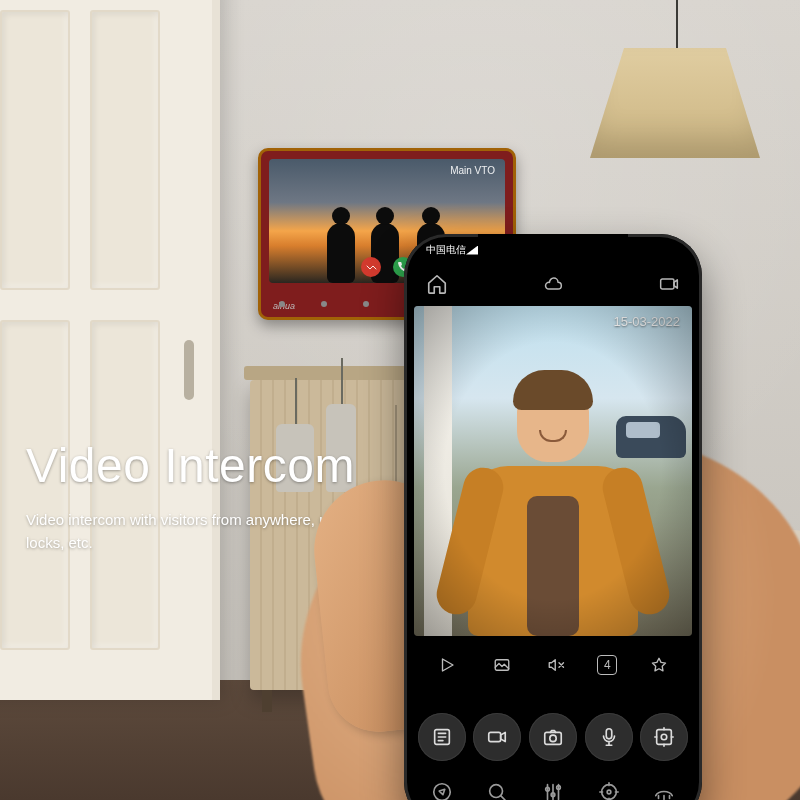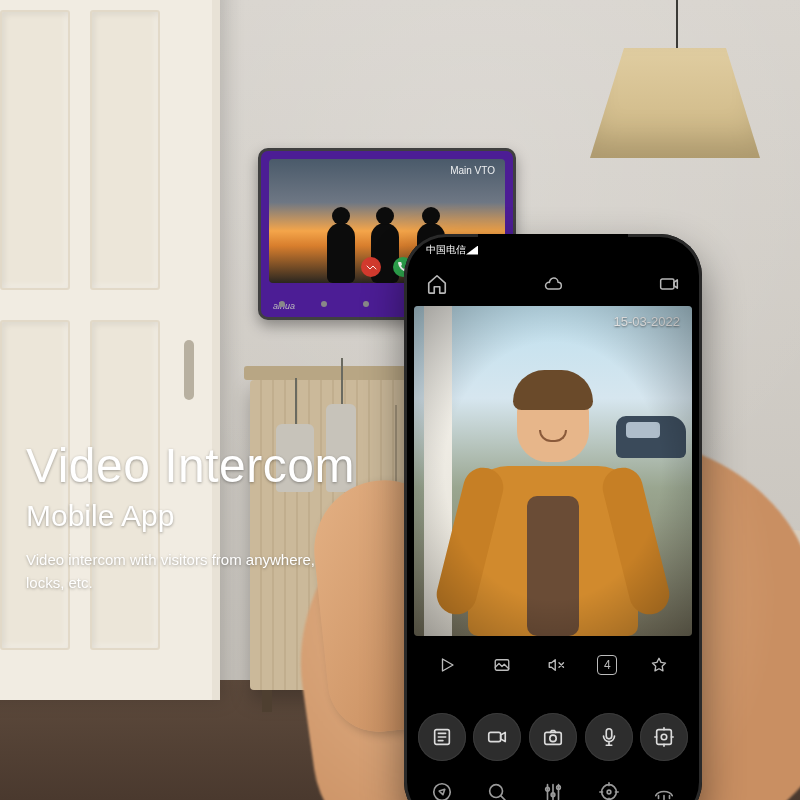--- a/index.html
+++ b/index.html
@@ -104,23 +104,23 @@
 }
 .chair-leg {
   position: absolute; bottom: 0; width: 12px; height: 44px;
   background: #a88553; border-radius: 4px;
 }
 .cl1 { left: 18px; } .cl2 { left: 120px; }
 
 
 .wall-tablet {
   position: absolute; left: 258px; top: 148px; width: 258px; height: 172px;
-  background: #4c1d95; border-radius: 10px;
+  background: #7f1d1d; border-radius: 10px;
   box-shadow: 0 6px 14px rgba(0,0,0,.35);
-  border: 3px solid #404040;
+  border: 3px solid #a16207;
 }
 .wt-screen {
   position: absolute; inset: 8px 8px 34px 8px; border-radius: 4px; overflow: hidden;
   background: linear-gradient(to bottom, #4a5a6a 0%, #6e7784 35%, #f4a54a 58%, #d87e2d 70%, #2a2620 100%);
 }
 .wt-people {
   position: absolute; left: 50%; bottom: 0; transform: translateX(-50%);
   width: 140px; height: 80px;
 }
 .wt-people span {
@@ -367,21 +367,20 @@
       <span></span>
       <span></span>
       <span></span>
       <span></span>
       <span></span>
   </div>
 </div>
 
 <div class="headline">
   <h1>Video Intercom</h1>
-  <h2>Mobile App</h2>
   <p>Video intercom with visitors from anywhere, unlock locks, etc.</p>
 </div>
 
 <div class="hand"></div>
 <div class="thumb"></div>
 
 <div class="phone">
   <div class="phone-notch"></div>
 
   <div class="status-bar">

